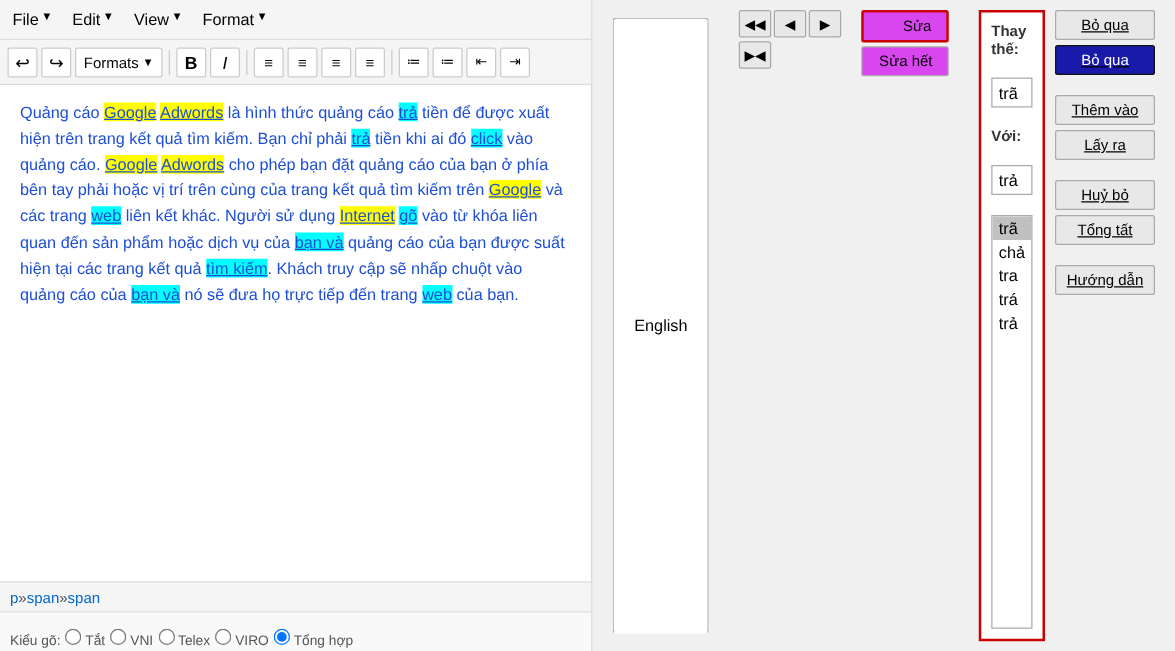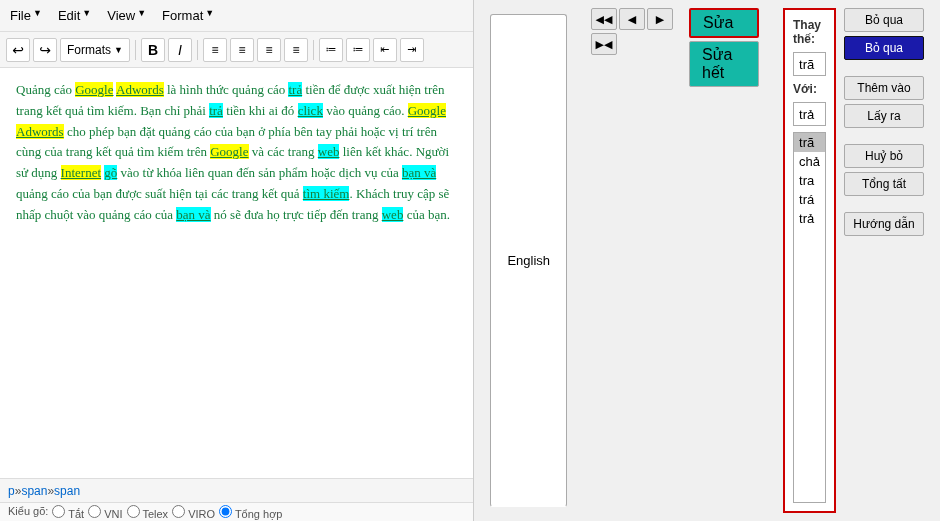--- a/index.html
+++ b/index.html
@@ -64,22 +64,21 @@
       display: flex; align-items: center; gap: 3px;
     }
 
     
     .content-area {
       flex: 1;
       padding: 12px 16px;
       overflow-y: auto;
       line-height: 1.6;
       font-size: 13px;
-      color: #15803d;
-      font-family: Liberation Serif, serif;
+      color: #1d4ed8;
     }
     .content-area p { margin-bottom: 4px; }
 
     
     .hl-yellow { background-color: #ffff00; }
     .hl-blue { background-color: #00ffff; }
     .underline { text-decoration: underline; }
 
     
     .status-bar {
@@ -93,22 +92,22 @@
     }
     .breadcrumb { color: #0066cc; cursor: pointer; }
 
     
     .ime-bar {
       padding: 2px 8px;
       background: #f9f9f9;
       border-top: 1px solid #ddd;
       font-size: 11px;
       color: #555;
-      height: 19px;
-      display: flex; align-items: flex-start; gap: 4px;
+      height: 32px;
+      display: flex; align-items: flex-end; gap: 4px;
     }
     .ime-radio { font-size: 11px; }
 
     
     .right-panel {
       flex: 1;
       background: #f0f0f0;
       display: flex;
       flex-direction: row;
       padding: 8px;
@@ -140,43 +139,43 @@
       border: 1px solid #aaa;
       background: #e8e8e8;
       cursor: pointer;
       display: flex; align-items: center; justify-content: center;
       font-size: 11px;
       border-radius: 2px;
     }
     .action-btn {
       padding: 4px 12px;
       border: 1px solid #aaa;
-      background: #14b8a6;
-      cursor: pointer;
-      font-size: 16px;
-      border-radius: 2px;
-      text-align: left;
+      background: #d946ef;
+      cursor: pointer;
+      font-size: 12px;
+      border-radius: 2px;
+      text-align: right;
       min-width: 70px;
     }
     .action-btn.red-border { border: 2px solid #cc0000; }
 
     
     .spellcheck-area {
       display: flex;
       gap: 8px;
       padding: 0 8px;
       flex: 1;
     }
     .spell-left {
       border: 2px solid #cc0000;
       background: #fff;
       padding: 8px;
       display: flex;
       flex-direction: column;
-      gap: 6px;
+      gap: 16px;
       flex: 1;
     }
     .spell-field-label {
       font-size: 12px;
       font-weight: bold;
       color: #333;
     }
     .spell-input {
       width: 100%;
       padding: 3px 5px;
@@ -195,20 +194,21 @@
       padding: 2px 5px;
       cursor: pointer;
     }
     .suggestion-item.selected { background: #c0c0c0; }
 
     .spell-right {
       display: flex;
       flex-direction: column;
       gap: 4px;
       min-width: 80px;
+      text-decoration: underline;
     }
     .spell-action-btn {
       padding: 4px 8px;
       border: 1px solid #aaa;
       background: #e8e8e8;
       cursor: pointer;
       font-size: 12px;
       border-radius: 2px;
       text-align: center;
     }

